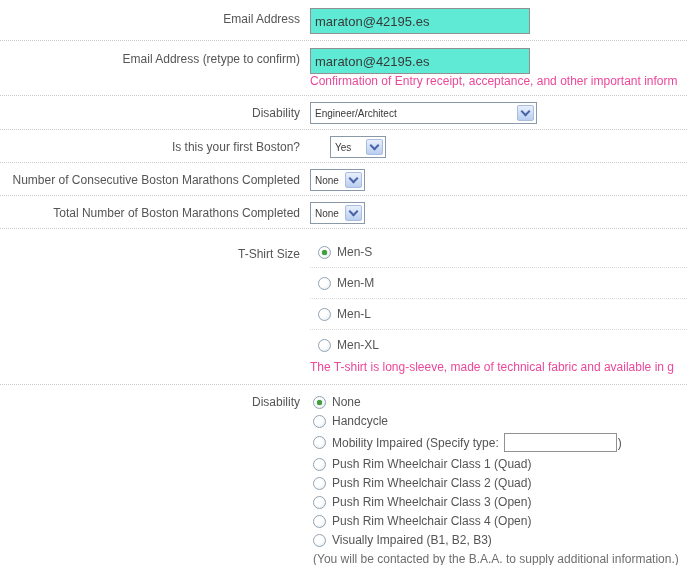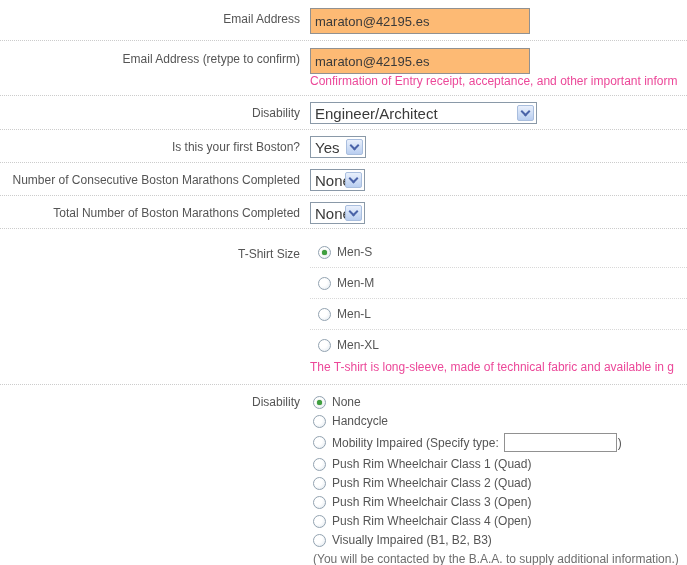--- a/index.html
+++ b/index.html
@@ -13,49 +13,49 @@
   .label-col {
     flex:0 0 300px; width:300px; text-align:right; color:#555555;
     padding-top:4px; line-height:14px; white-space:nowrap;
   }
   .field-col { margin-left:10px; flex:1; min-width:0; }
 
   
   #row-email        { padding:8px 0 6px; }
   #row-email2       { padding:7px 0 7px; }
   #row-occupation   { padding:6px 0 5px; }
-  #row-boston       { padding:6px 0 4px; }
+  #row-boston       { padding:6px 0 4px;gap:20px; }
   #row-consecutive  { padding:6px 0 4px; }
   #row-total        { padding:6px 0 4px; }
   #row-tshirt       { padding:8px 0 10px; }
   #row-disability   { padding:8px 0 0; border-bottom:none; }
   #row-tshirt .label-col { padding-top:10px; }
   #row-disability .label-col { padding-top:2px; }
 
   
   .textbox {
     width:220px; height:22px; box-sizing:border-box;
-    border:1px solid #919191; background:#fdba74;
+    border:1px solid #919191; background:#5eead4;
     font-family:"Liberation Sans", sans-serif; font-size:13px; color:#3a3a3a;
     padding:12px 4px; outline:none;
   }
   .mob-input {
     width:113px; height:19px; box-sizing:border-box; margin-left:5px;
     border:1px solid #919191; background:#ffffff;
     font-family:"Liberation Sans", sans-serif; font-size:12px; color:#3a3a3a;
     padding:0 2px; outline:none;
   }
 
   
   .select {
     height:22px; box-sizing:border-box; background:#ffffff;
     border:1px solid #8a99a8; display:flex; align-items:center; cursor:default;
   }
   .select-value {
-    flex:1; padding-left:4px; color:#3a3a3a; font-size:15px;
+    flex:1; padding-left:4px; color:#3a3a3a; font-size:10px;
     white-space:nowrap; overflow:hidden;
   }
   .select-arrow {
     flex:0 0 17px; width:17px; height:16px; margin:0 2px 0 0; box-sizing:border-box;
     background:linear-gradient(#e9f0fc, #b9cef0);
     border:1px solid #a9bede; border-radius:2px;
     display:flex; align-items:center; justify-content:center;
   }
   .chev {
     width:5px; height:5px; margin-top:-3px;

